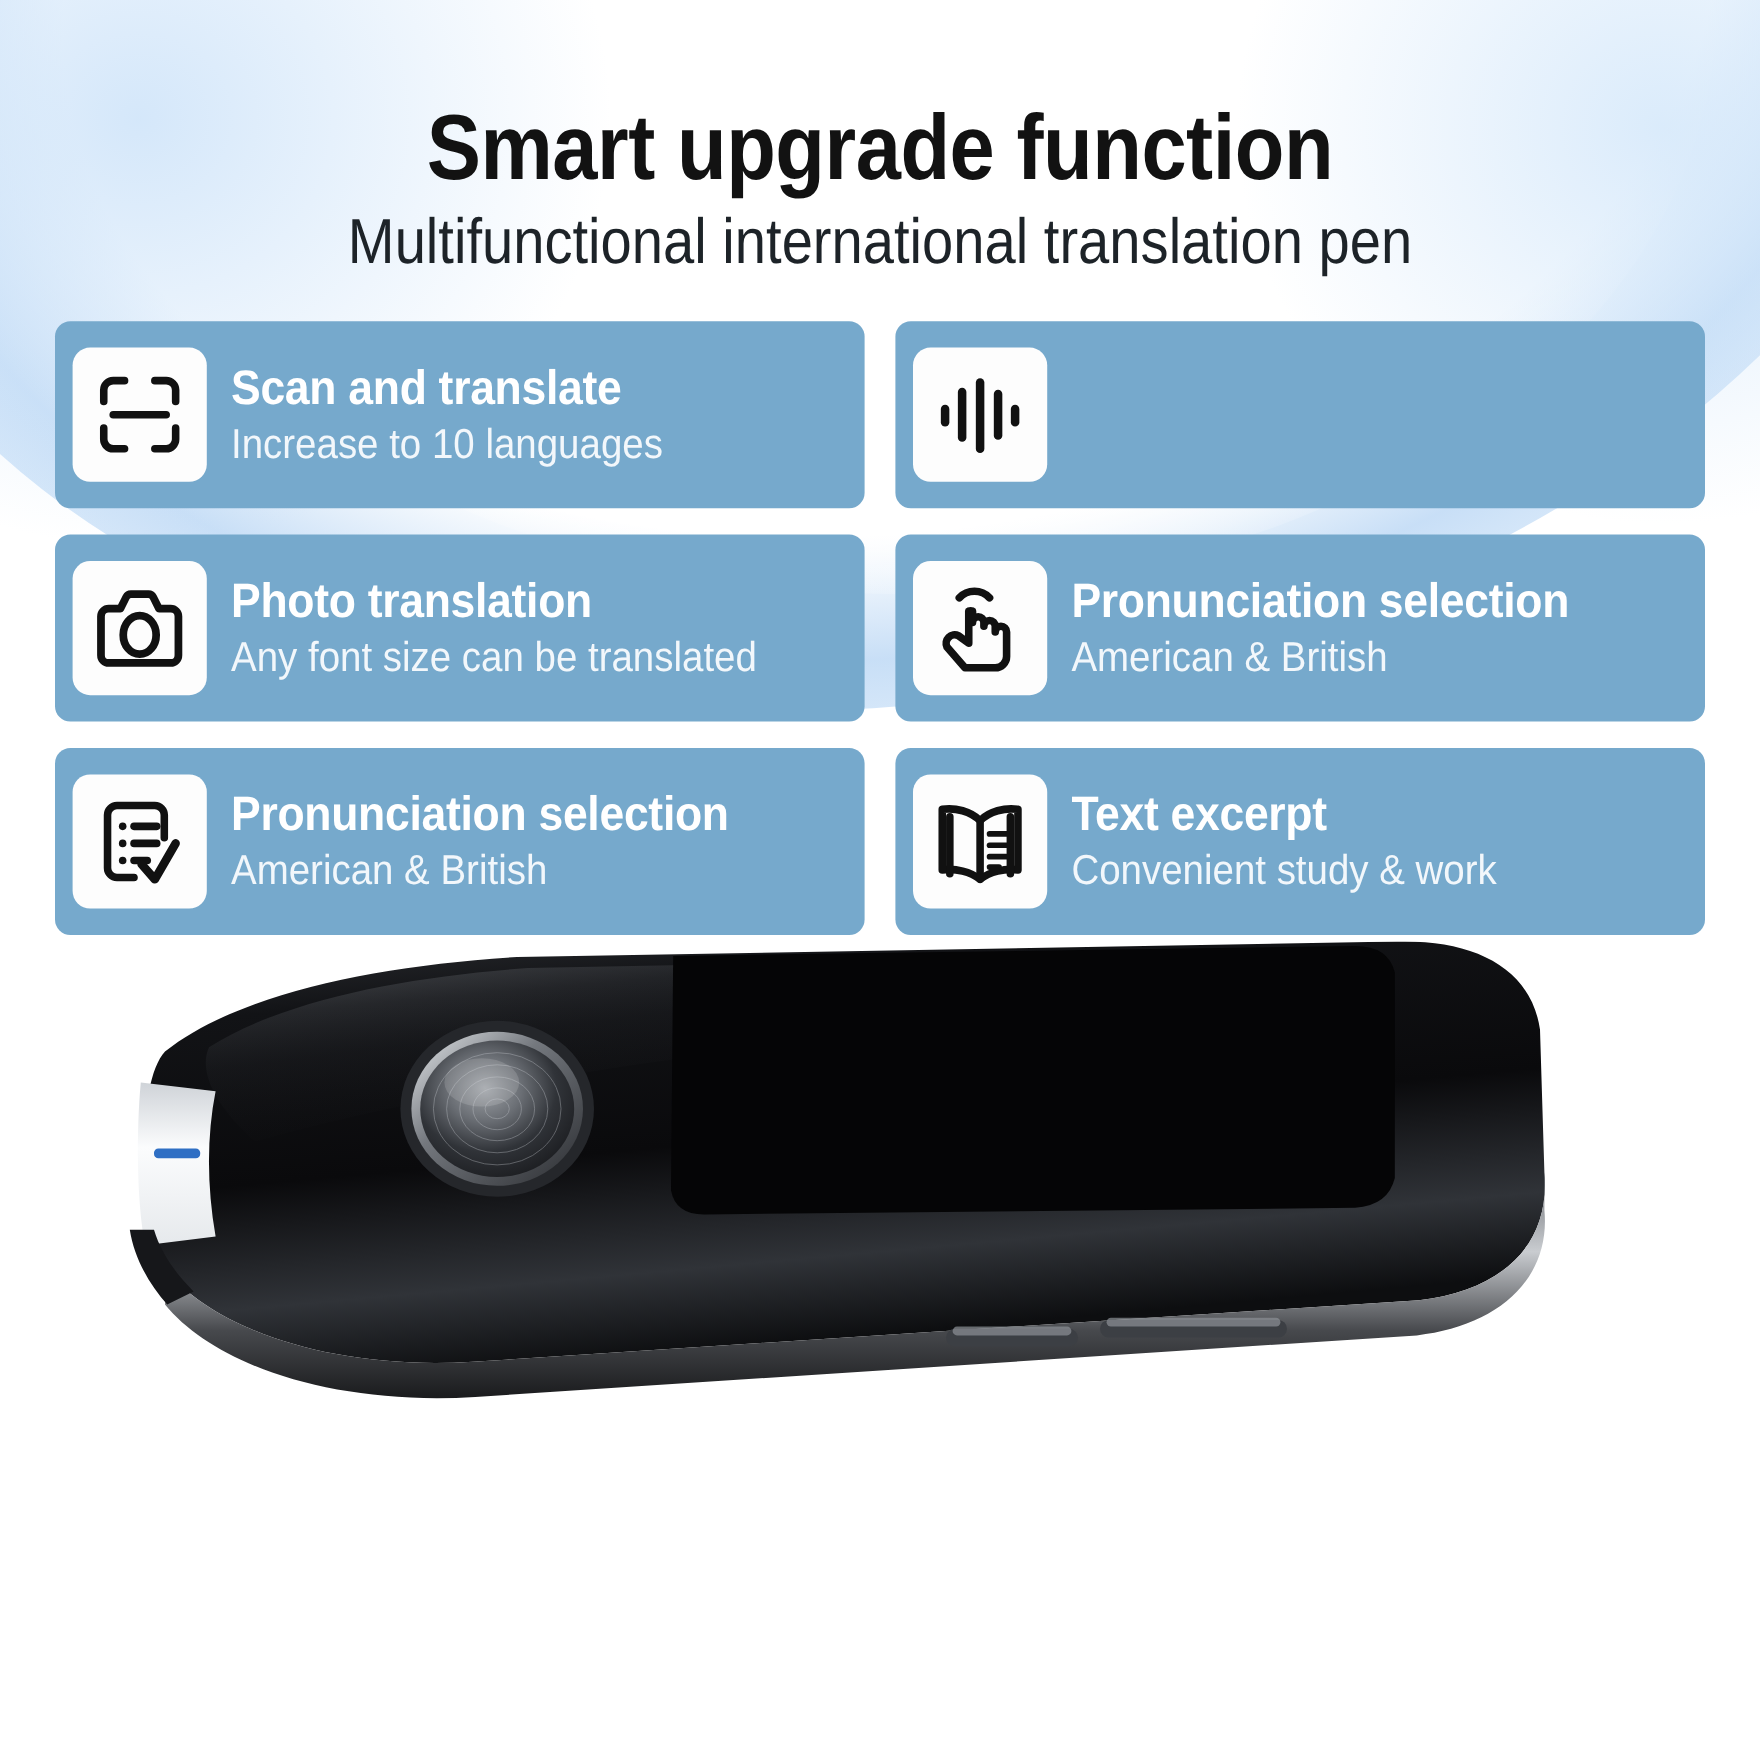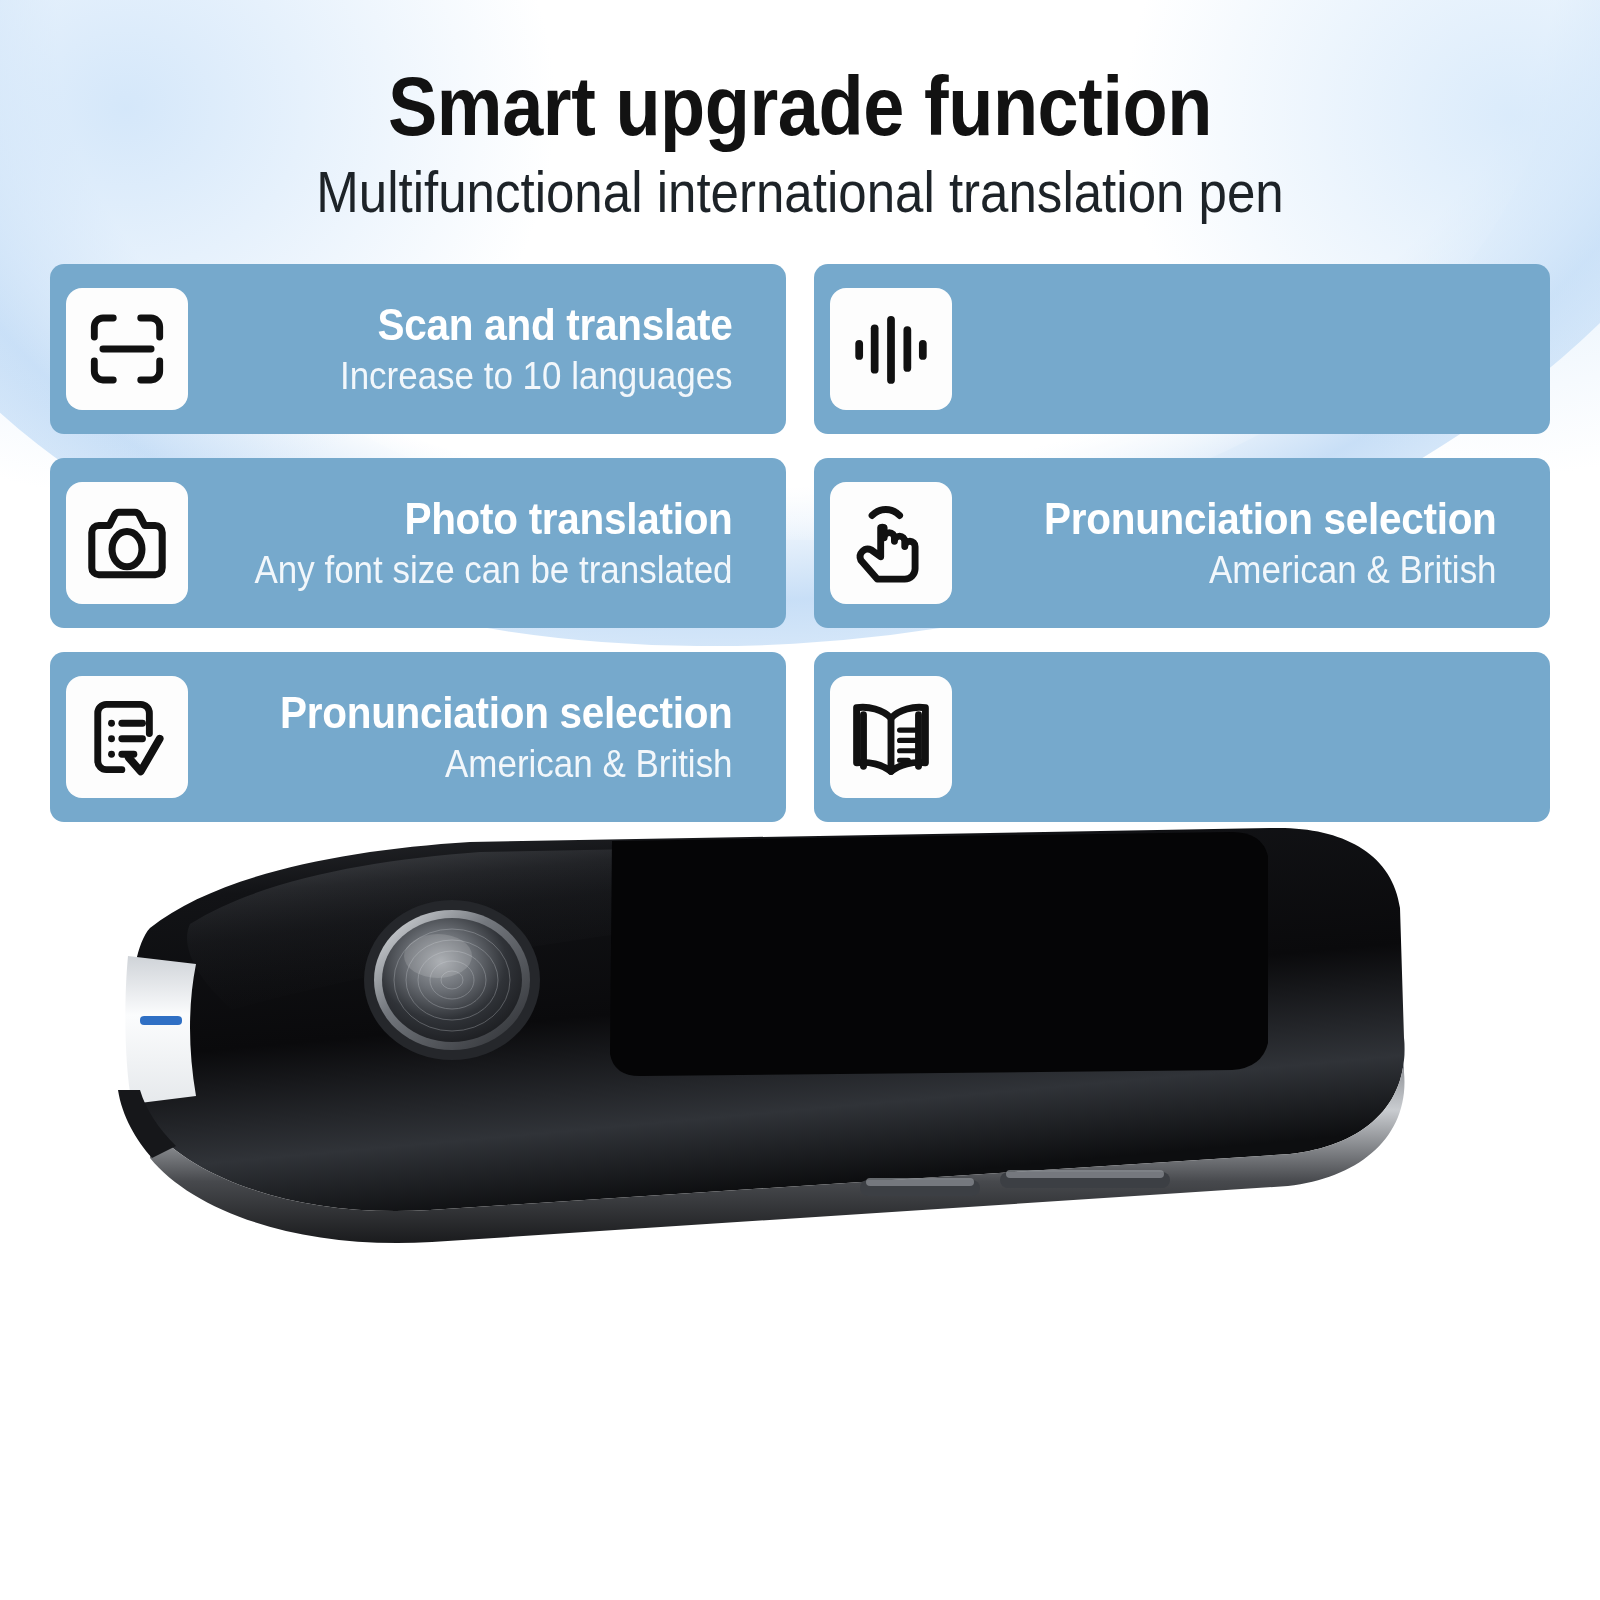--- a/index.html
+++ b/index.html
@@ -31,21 +31,21 @@
   #bg-glow .wash-l {
     position:absolute; left:-60px; top:-60px; width:620px; height:560px;
     background:radial-gradient(ellipse at 30% 30%, rgba(205,227,249,.85), rgba(255,255,255,0) 70%);
   }
   #bg-glow .wash-r {
     position:absolute; right:-80px; top:-40px; width:560px; height:520px;
     background:radial-gradient(ellipse at 70% 30%, rgba(209,230,250,.8), rgba(255,255,255,0) 70%);
   }
 
   
-  #header { position:relative; z-index:2; padding-top:62px; text-align:center; }
+  #header { position:relative; z-index:2; padding-top:90px; text-align:center; }
   #page-title {
     font-size:84px; font-weight:700; color:#121212;
     letter-spacing:-.5px; line-height:1.05;
     transform:scaleX(.88); transform-origin:center;
   }
   #page-subtitle {
     font-size:58px; font-weight:400; color:#1d2328;
     margin-top:10px; line-height:1.1;
     transform:scaleX(.88); transform-origin:center;
   }
@@ -61,21 +61,20 @@
     row-gap:24px;
   }
   .feature-card {
     background:#76a9cc;
     border-radius:14px;
     height:170px;
     display:flex;
     align-items:center;
     padding:0 8px 0 16px;
     gap:22px;
-    text-align:right;
   }
   .icon-tile {
     flex:0 0 auto;
     width:122px; height:122px;
     background:#fdfdfd;
     border-radius:16px;
     display:flex; align-items:center; justify-content:center;
   }
   .icon-tile svg { display:block; }
   .feature-text { flex:1 1 auto; min-width:0; padding-top:2px; }
@@ -189,20 +188,24 @@
       <path d="M50 28 V90" stroke="#111" fill="none" stroke-width="8" stroke-linecap="round" stroke-linejoin="round"></path>
       <path d="M18 24 V84" stroke="#111" fill="none" stroke-width="8" stroke-linecap="round" stroke-linejoin="round"></path>
       <path d="M82 24 V84" stroke="#111" fill="none" stroke-width="8" stroke-linecap="round" stroke-linejoin="round"></path>
       <g stroke="#111" stroke-width="6" stroke-linecap="round">
         <path d="M60 42 H78"></path>
             <path d="M60 54 H78"></path>
             <path d="M60 66 H78"></path>
             <path d="M60 77 H70"></path>
       </g>
         </svg>
+      </div>
+      <div class="feature-text">
+        <div class="feature-title">Text excerpt</div>
+        <div class="feature-desc">Convenient study &amp; work</div>
       </div>
     </div>
   </div>
 
 <div id="device-section">
   <div id="device-stage">
     <svg width="1600" height="460" viewBox="0 0 1600 460">
       <defs>
         <linearGradient id="bodyGrad" x1="0" y1="0" x2="0.3" y2="1">
           <stop offset="0%" stop-color="#2d2f33"></stop>

